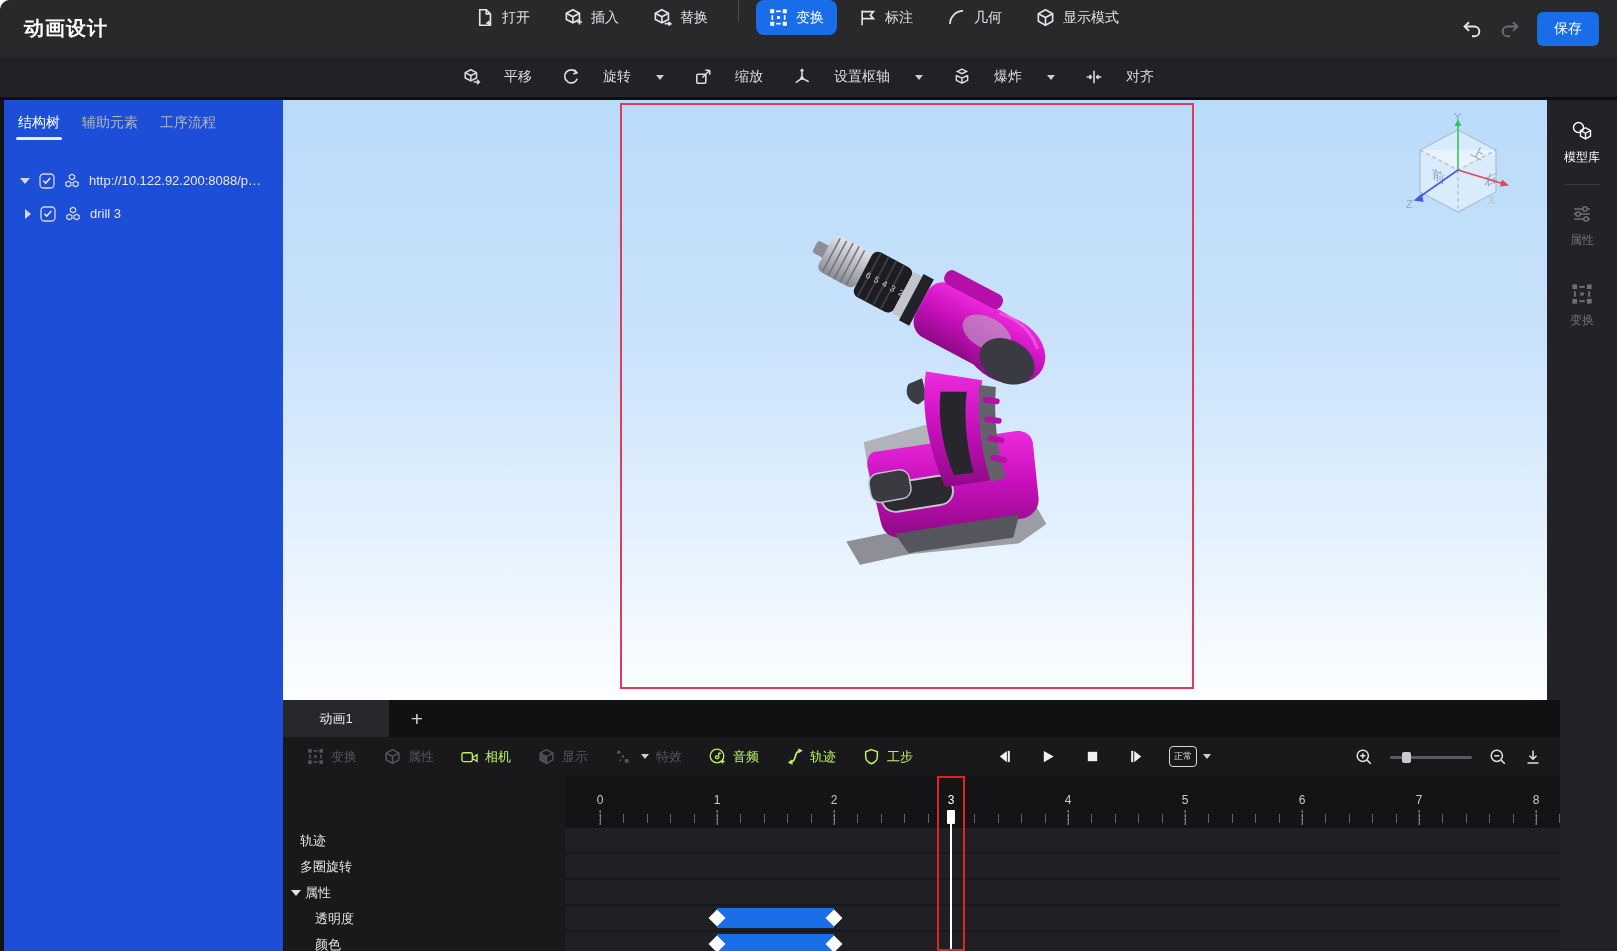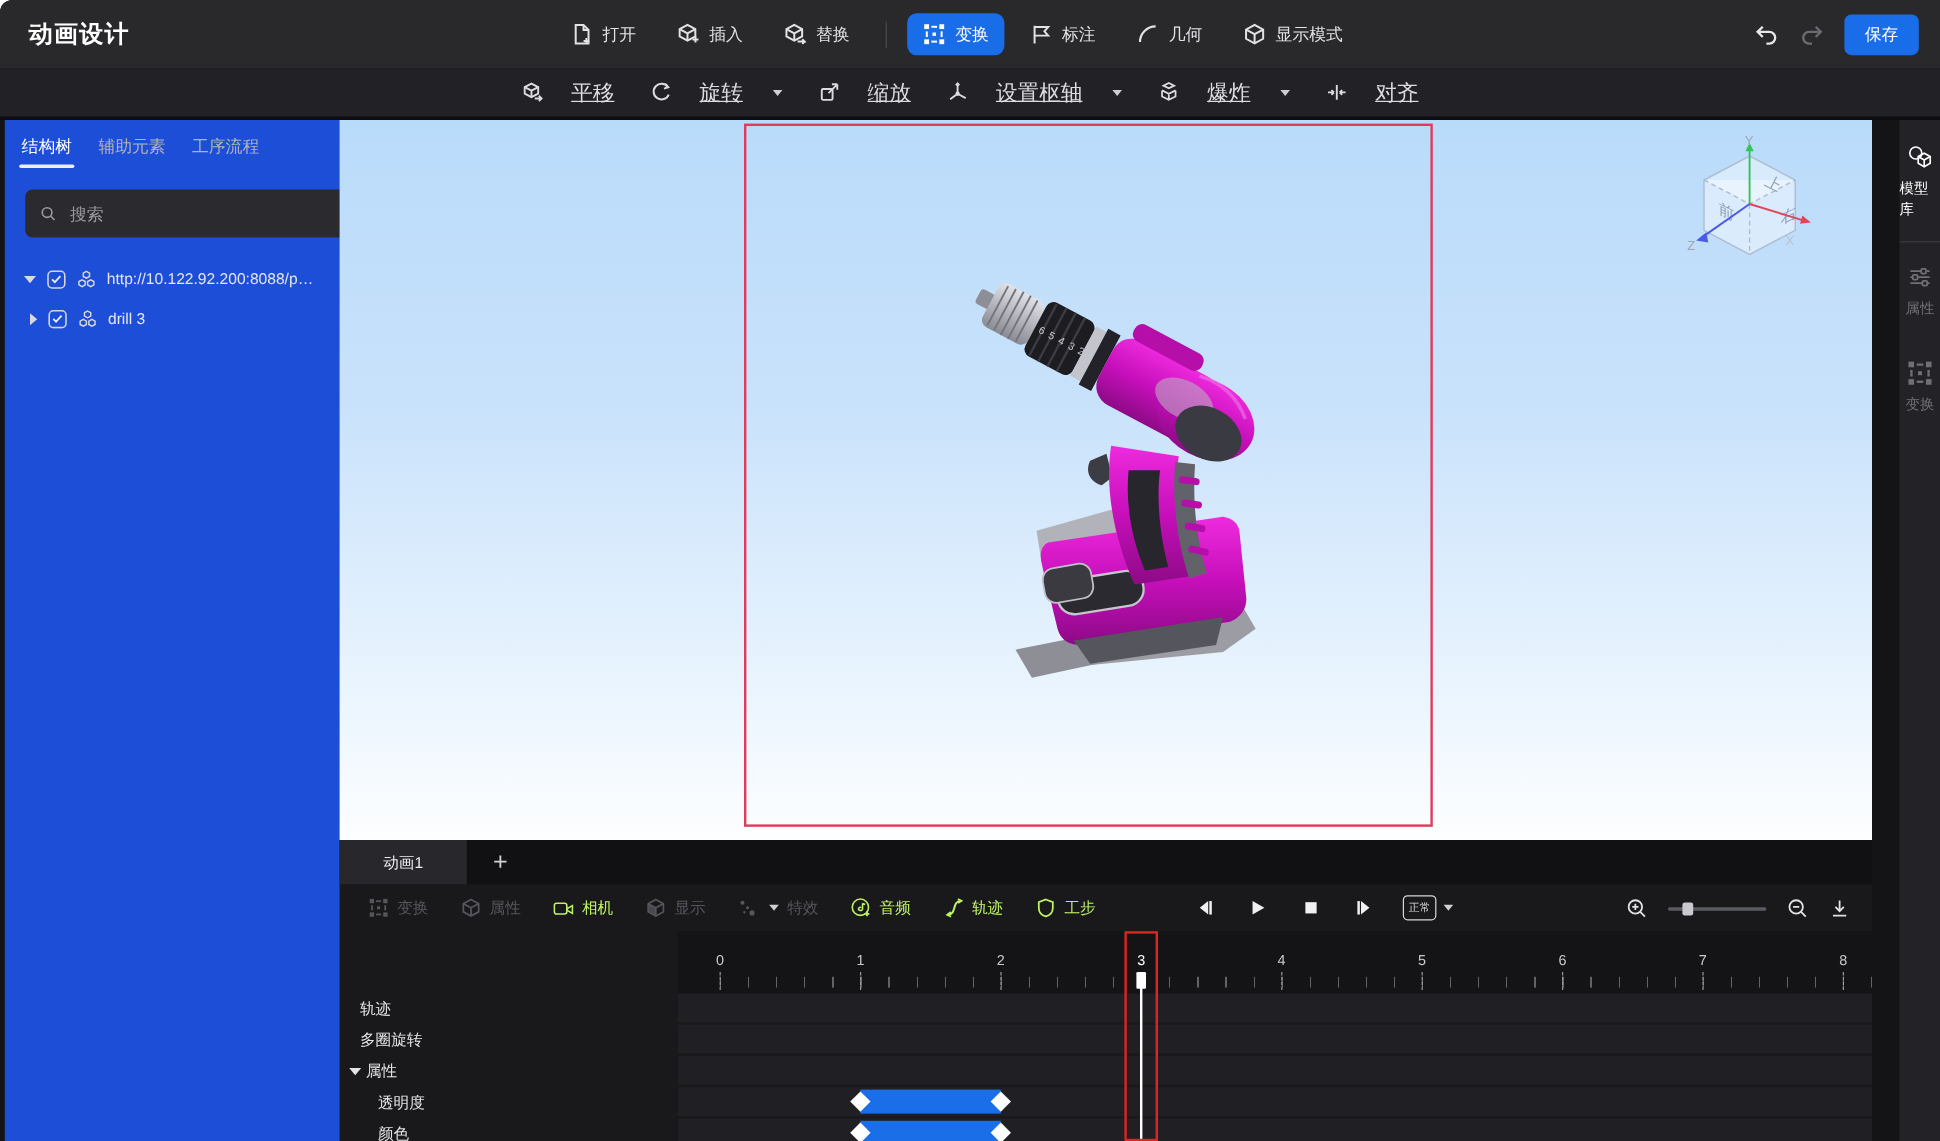--- a/index.html
+++ b/index.html
@@ -4,34 +4,34 @@
 <style>
   html,body{margin:0;padding:0;background:#fff;}
   .app{position:relative;width:1617px;height:951px;background:#141416;overflow:hidden;
        font-family:"Liberation Sans","DejaVu Sans",sans-serif;color:#e7e7ea;border-radius:10px 0 0 0;}
   svg{display:block}
   .ic{color:inherit}
 
   
   .header{position:absolute;left:0;top:0;right:0;height:57px;background:#29292c;border-radius:10px 0 0 0;}
   .app-title{position:absolute;left:24px;top:15px;font-size:20px;font-weight:bold;letter-spacing:1px;color:#fff;}
-  .menu{position:absolute;left:462px;top:0;height:57px;display:flex;align-items:center;gap:8px;}
+  .menu{position:absolute;left:462px;top:0;height:57px;display:flex;align-items:flex-start;gap:8px;}
   .mi{display:flex;align-items:center;gap:8px;padding:8px 13px;border-radius:8px;font-size:14px;color:#e2e2e6;cursor:pointer;}
   .mi .ic{width:19px;height:19px}
   .mi.active{background:#1a6de9;color:#fff;}
   .vdiv{width:1px;height:22px;background:#4a4a50;margin:0 9px;}
   .hright{position:absolute;right:18px;top:0;height:57px;display:flex;align-items:center;gap:16px;}
   .iconbtn{width:22px;height:22px;color:#e6e6ea;cursor:pointer}
   .iconbtn.disabled{color:#6b6b72}
   .save-btn{background:#1a6de9;color:#fff;font-size:14px;padding:8px 17px;border-radius:6px;cursor:pointer;}
 
   
   .subbar{position:absolute;left:0;top:57px;right:0;height:40px;background:#222226;
           display:flex;align-items:center;justify-content:center;gap:30px;border-bottom:3px solid #0e0e10;}
-  .sbi{display:flex;align-items:center;gap:23px;font-size:18px;color:#dcdcdf;cursor:pointer;text-decoration:underline;}
+  .sbi{display:flex;align-items:center;gap:23px;font-size:14px;color:#dcdcdf;cursor:pointer;}
   .sbi .ic{width:18px;height:18px}
   .caret{width:0;height:0;border-left:4.5px solid transparent;border-right:4.5px solid transparent;border-top:5.5px solid #cfcfd3;margin-left:2px;}
 
   
   .lsb{position:absolute;left:4px;top:100px;width:311px;bottom:0;background:#1d4ed8;}
   .tabs{display:flex;align-items:center;height:46px;padding:0 14px;gap:22px;font-size:14px;color:#b4b4b9;}
   .tab{position:relative;cursor:pointer;padding:14px 0;}
   .tab.active{color:#fff;}
   .tab.active::after{content:"";position:absolute;left:-2px;right:-2px;bottom:6px;height:3px;background:#ededf0;border-radius:2px;}
   .collapse-btn{margin-left:auto;width:18px;height:18px;color:#d8d8dc;cursor:pointer}
@@ -48,21 +48,21 @@
   .tlabel{white-space:nowrap;overflow:hidden;text-overflow:ellipsis;max-width:176px;}
 
   
   .viewport{position:absolute;left:283px;top:100px;width:1277px;height:600px;
             background:linear-gradient(180deg,#b9dbfa 0%,#c9e2fb 40%,#e9f4fe 78%,#fdfeff 100%);}
   .selrect{position:absolute;left:337px;top:3px;width:570px;height:582px;border:2px solid #e23a5c;}
   .viewcube{position:absolute;right:46px;top:12px;width:118px;height:112px;}
   .drill{position:absolute;left:505px;top:85px;width:272px;height:402px;}
 
   
-  .rsb{position:absolute;right:0;top:100px;width:34px;bottom:0;background:#232327;display:flex;flex-direction:column;align-items:center;padding-top:20px;box-sizing:border-box;}
+  .rsb{position:absolute;right:0;top:100px;width:70px;bottom:0;background:#232327;display:flex;flex-direction:column;align-items:center;padding-top:20px;box-sizing:border-box;}
   .rsbi{display:flex;flex-direction:column;align-items:center;gap:7px;font-size:12px;color:#6f6f76;cursor:pointer;}
   .rsbi .ic{width:22px;height:22px}
   .rsbi.active{color:#fff;}
   .rsb-div{width:34px;height:1px;background:#3a3a40;margin:18px 0;}
   .rsbi + .rsbi{margin-top:34px;}
 
   
   .tl{position:absolute;left:283px;top:700px;width:1277px;bottom:0;background:#19191c;overflow:hidden;}
   .tltabs{position:absolute;left:0;top:0;right:0;height:37px;background:#111114;display:flex;}
   .tltab{width:106px;height:37px;background:#28282c;color:#ededf0;font-size:13px;display:flex;align-items:center;justify-content:center;cursor:pointer;}
@@ -240,27 +240,20 @@
 
   <div class="lsb">
     <div class="tabs">
       <div class="tab active">结构树</div>
       <div class="tab">辅助元素</div>
       <div class="tab">工序流程</div>
       <svg class="collapse-btn" viewBox="0 0 16 16" fill="none" stroke="currentColor" stroke-width="1.5">
           <path d="M3 2.5v11"></path>
           <path d="M13.5 8H6.5M9 5.5L6.5 8 9 10.5"></path>
         </svg>
-    </div>
-    <div class="searchbox">
-      <svg class="ic" viewBox="0 0 16 16" fill="none" stroke="currentColor" stroke-width="1.5">
-          <circle cx="7" cy="7" r="4.5"></circle>
-          <path d="M10.5 10.5L14 14"></path>
-        </svg>
-      <input placeholder="搜索" style="">
     </div>
     <div class="tree">
       <div class="tnode">
         <i class="tw-down"></i>
         <svg class="cb" viewBox="0 0 16 16" fill="none" stroke="#d6d6da" stroke-width="1.3">
             <rect x="1" y="1" width="14" height="14" rx="3.5"></rect>
             <path d="M4.4 7.8l2.3 2.3 4.6-5" stroke="#ededf0" stroke-width="1.5"></path>
           </svg>
         <svg class="asm" viewBox="0 0 16 16" fill="none" stroke="#d9d9dd" stroke-width="1.2">
             <path d="M8 1.2l2.6 1.4v2.8L8 6.8 5.4 5.4V2.6z"></path>

